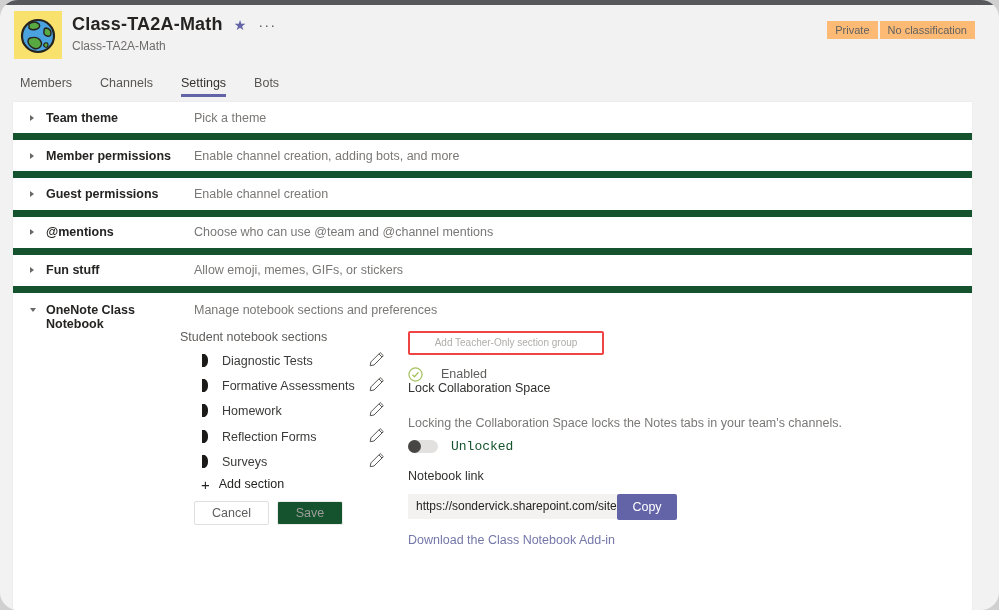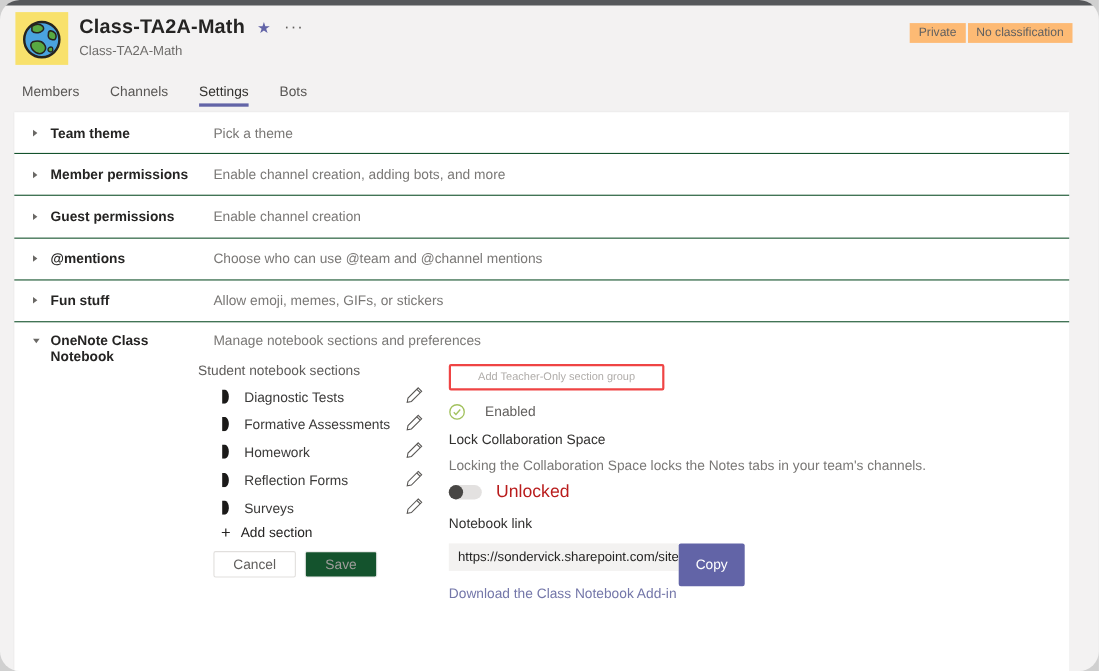--- a/index.html
+++ b/index.html
@@ -22,21 +22,21 @@
   .badge { background:#fdba74; color:#616161; font-size:11px; padding:3px 8px; }
 
   
   .tabs { position:absolute; left:20px; top:76px; display:flex; gap:28px; font-size:12.5px; }
   .tab { color:#585654; padding-bottom:4px; border-bottom:3px solid transparent; cursor:pointer; }
   .tab.active { color:#33322f; border-bottom-color:#6264a7; }
 
   
   .card { position:absolute; left:13px; top:102px; width:959px; bottom:0; background:#fff;
           box-shadow:0 0 2px rgba(0,0,0,.07); }
-  .srow { display:flex; align-items:center; height:38.2px; border-bottom:1px solid #14532d; cursor:pointer; }
+  .srow { display:flex; align-items:center; height:38.2px; border-bottom:7px solid #14532d; cursor:pointer; }
   .chev-box { width:16px; margin-left:17px; display:flex; align-items:center; }
   .chev-right { width:0; height:0; border-left:4px solid #6a6865; border-top:3.5px solid transparent; border-bottom:3.5px solid transparent; }
   .chev-down { width:0; height:0; border-top:4px solid #6a6865; border-left:3.5px solid transparent; border-right:3.5px solid transparent; }
   .srow-label { width:148px; font-size:12.5px; font-weight:bold; color:#252423; }
   .srow-desc { font-size:12.5px; color:#7a7876; }
 
   
   .row-expanded { position:relative; height:312px; cursor:default; }
   .abs { position:absolute; }
   .r6-chev { left:17px; top:15px; }
@@ -49,30 +49,30 @@
   .add-section { left:188px; top:183px; display:flex; align-items:center; cursor:pointer; }
   .plus { font-size:15px; color:#252423; margin-right:9px; font-weight:normal; }
   .add-section-label { font-size:12.5px; color:#252423; }
   .btn { display:flex; align-items:center; justify-content:center; font-size:12.5px; border-radius:2px; cursor:pointer; }
   .btn-cancel { left:181px; top:208px; width:75px; height:24px; background:#fff; border:1px solid #e1dfdd; color:#605e5c; }
   .btn-save { left:264px; top:208px; width:66px; height:24px; background:#14532d; border:1px solid #ececeb; color:#9f9d9b; }
 
   .btn-teacher { left:395px; top:38px; width:196px; height:24px; background:#fff; border:2px solid #ef4444; color:#b0adaa; font-size:10px; }
   .enabled-row { left:395px; top:74px; display:flex; align-items:center; }
   .enabled-label { font-size:12.5px; color:#605e5c; margin-left:18px; }
-  .lock-title { left:395px; top:100px; font-size:12.5px; color:#323130; }
+  .lock-title { left:395px; top:88px; font-size:12.5px; color:#323130; }
   .lock-desc { left:395px; top:123px; font-size:12.5px; color:#7a7876; }
   .toggle-row { left:395px; top:146px; display:flex; align-items:center; cursor:pointer; }
   .toggle-track { width:30px; height:13px; border-radius:7px; background:#e3e1e0; position:relative; }
   .toggle-knob { position:absolute; left:0; top:0; width:13px; height:13px; border-radius:50%; background:#484644; }
-  .toggle-label { font-size:16px; color:#b91c1c; margin-left:13px; }
+  .toggle-label { font-size:13px; color:#14532d; margin-left:13px;font-family:Liberation Mono, monospace; }
   .nblink-label { left:395px; top:176px; font-size:12.5px; color:#323130; }
   .nblink-input { left:395px; top:201px; width:209px; height:25px; background:#f3f2f1; border:none; outline:none;
                   font-family:"Liberation Sans",sans-serif; font-size:12px; color:#252423; padding:0 0 0 8px; white-space:nowrap; overflow:hidden; }
-  .btn-copy { left:604px; top:201px; width:60px; height:39px; background:#6264a7; border:none; color:#fff; font-size:12.5px; border-radius:2px; }
+  .btn-copy { left:604px; top:201px; width:60px; height:26px; background:#6264a7; border:none; color:#fff; font-size:12.5px; border-radius:2px; }
   .download-link { left:395px; top:240px; font-size:12.5px; color:#7477a9; cursor:pointer; }
 </style>
 </head>
 <body>
 
 <div id="app">
   <div class="topstrip"></div>
 
   <div class="avatar">
     <svg width="48" height="48" viewBox="0 0 48 48">

